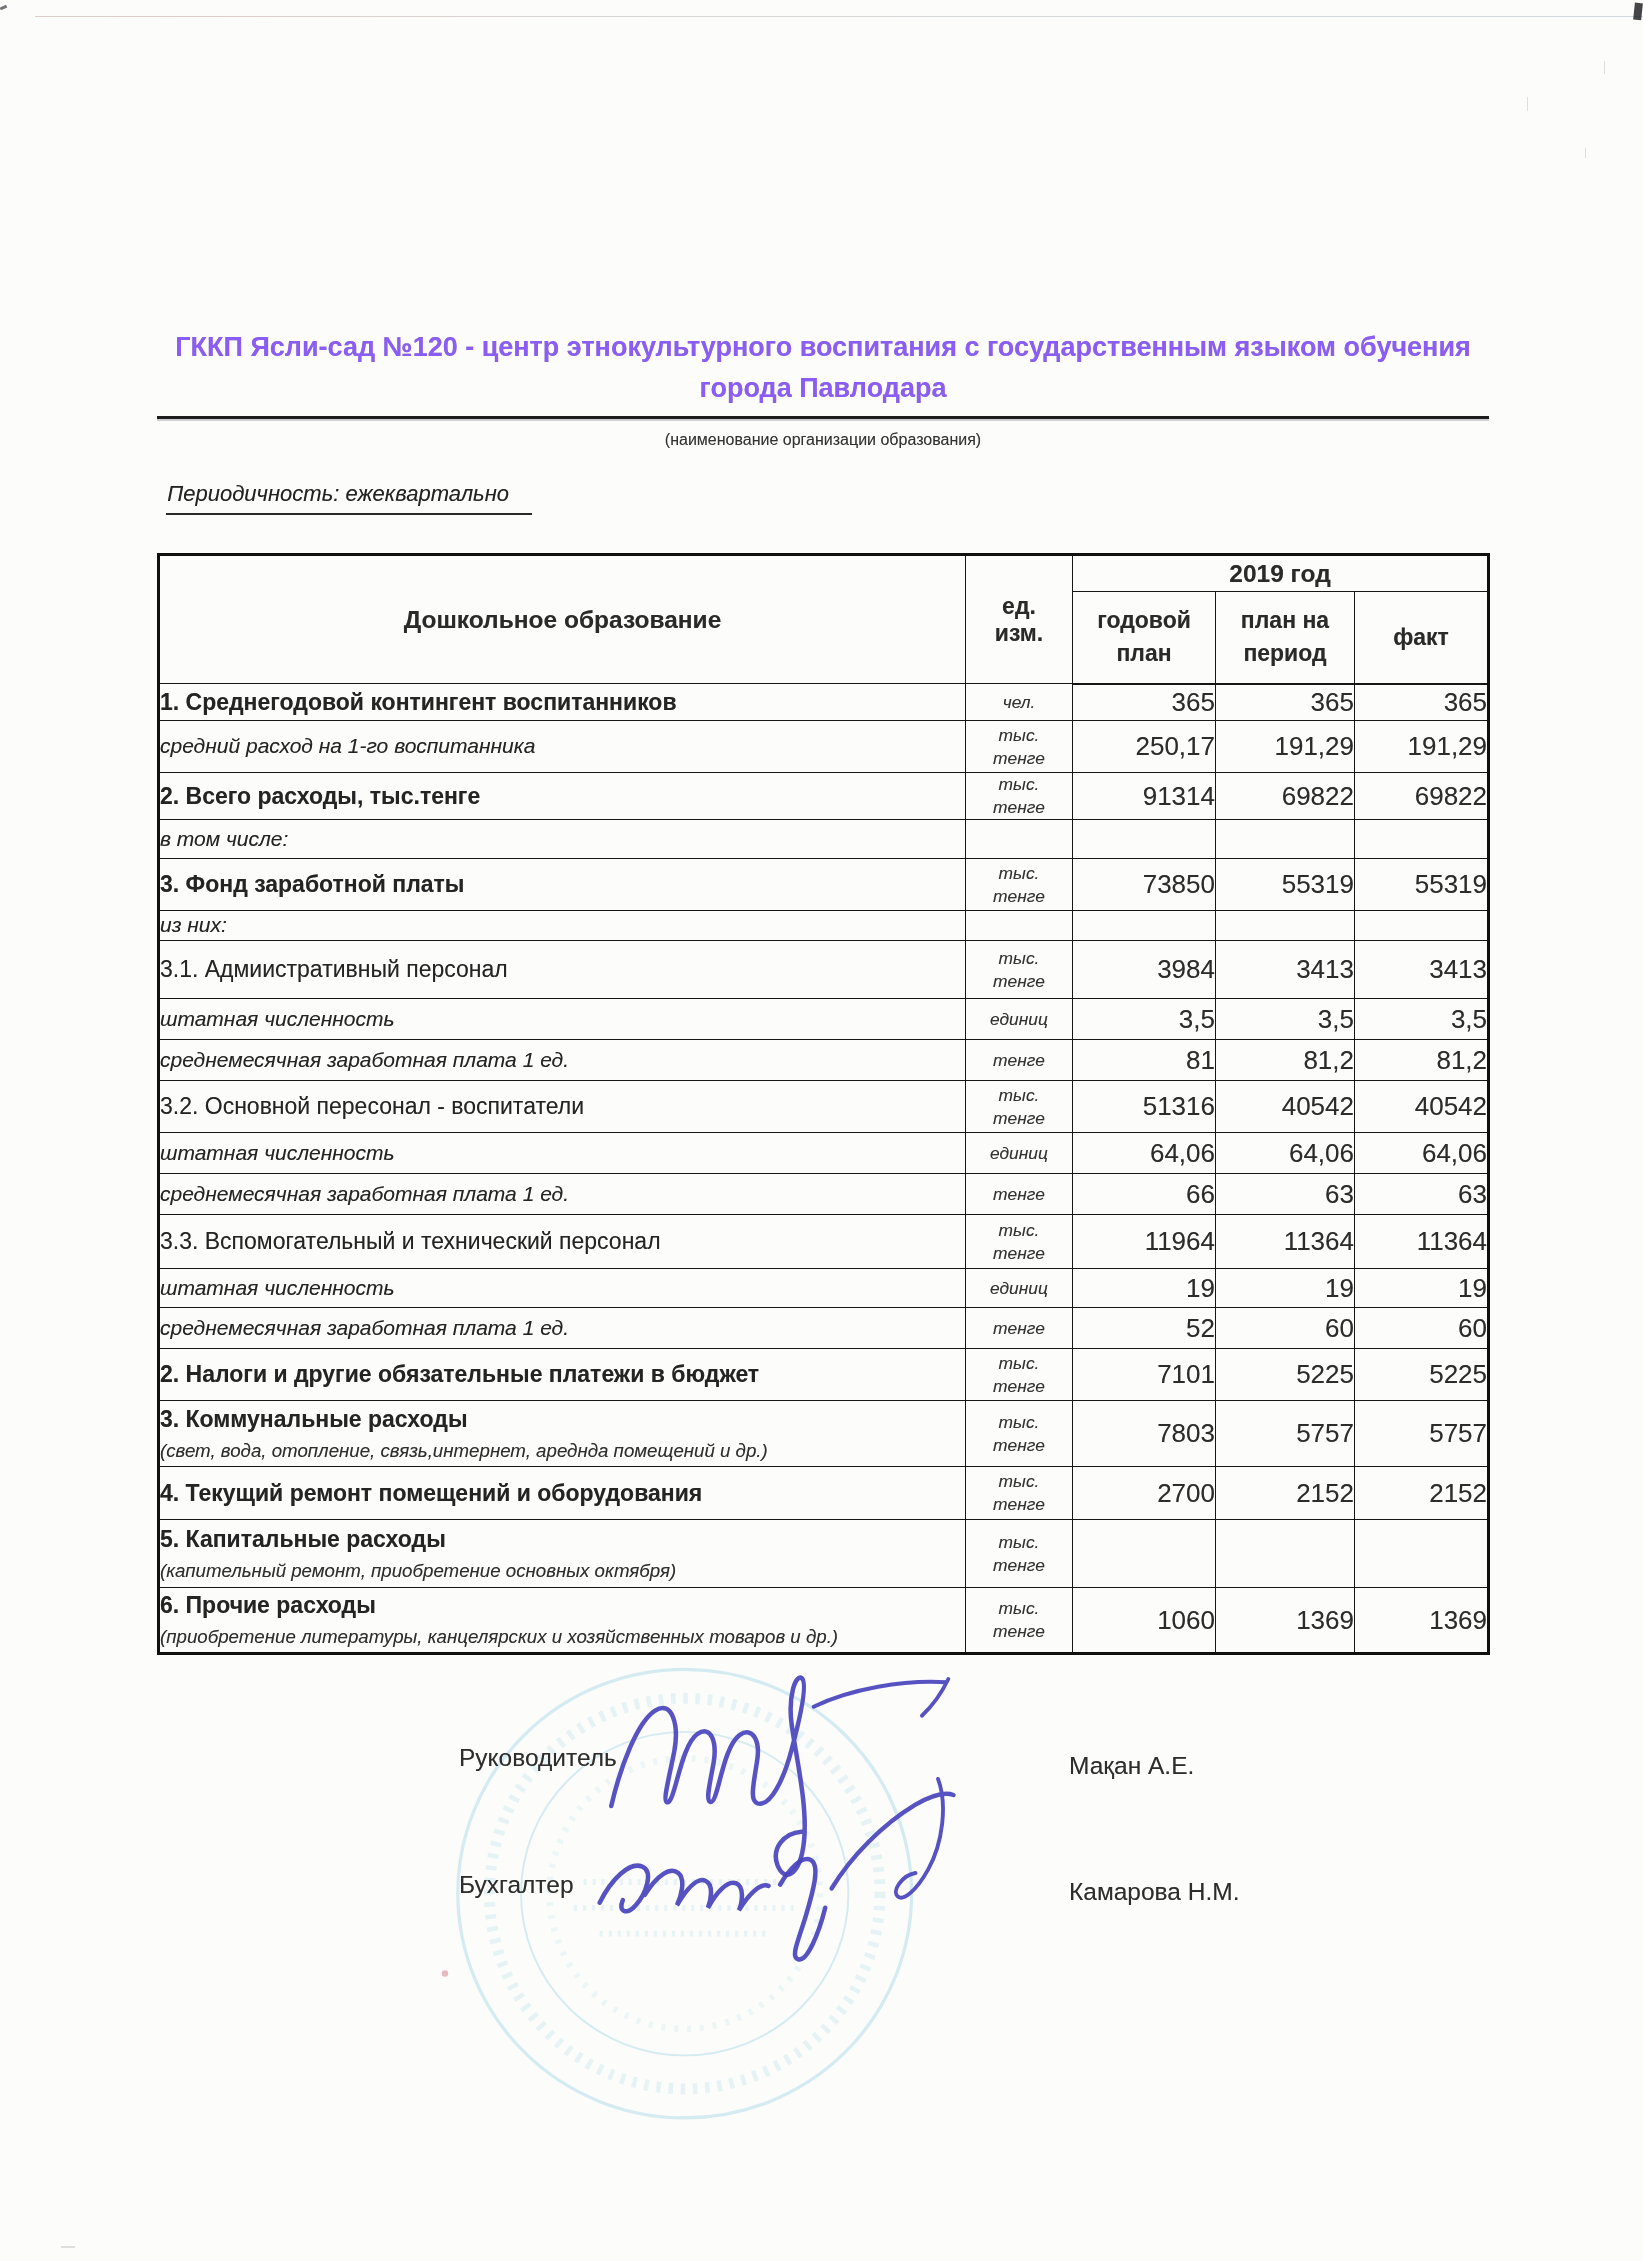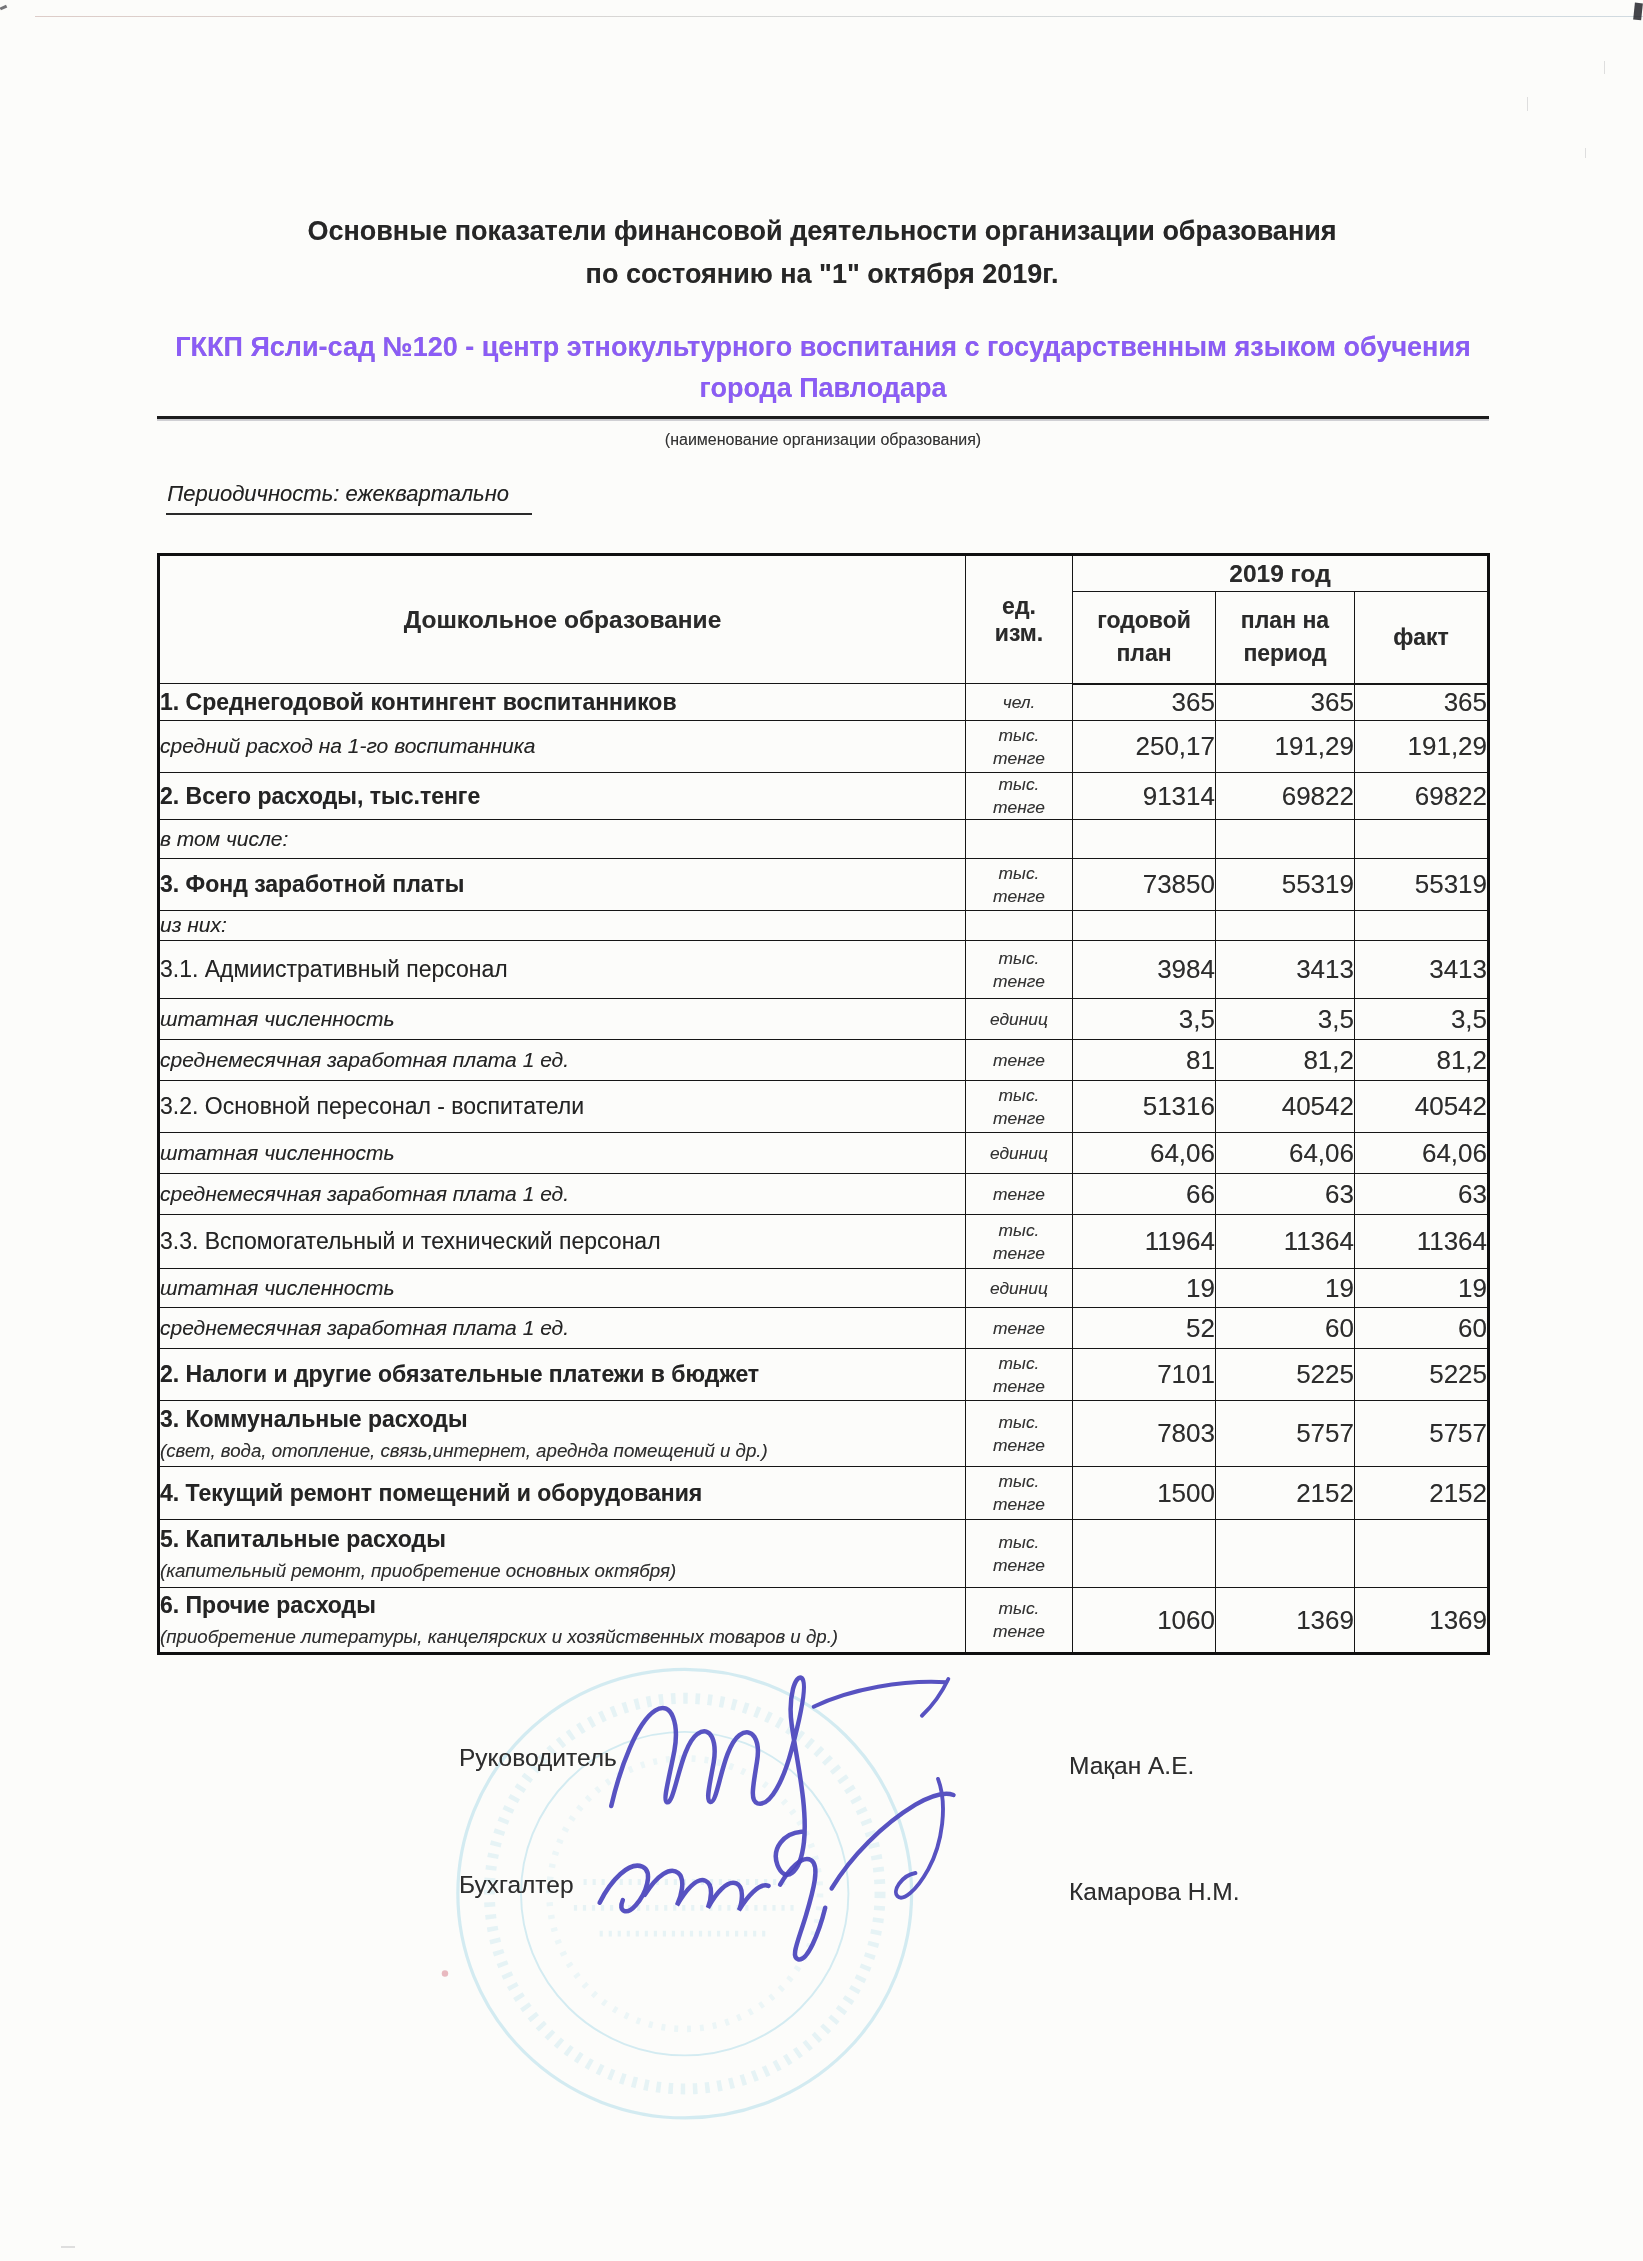--- a/index.html
+++ b/index.html
@@ -60,24 +60,20 @@
 <div id="page">
 
   <div class="scan-topline"></div>
   <div class="scan-corner"></div>
   <div class="scan-dash-left"></div>
   <div class="speck" style="top:97px;right:116px;width:1.3px;height:14px;"></div>
   <div class="speck" style="top:148px;right:58px;width:1.3px;height:10.3px;"></div>
   <div class="speck" style="top:61px;right:39px;width:1.3px;height:13px;"></div>
   <div class="speck" style="bottom:13px;left:61px;width:14px;height:1.9px;"></div>
 
-  <div class="doc-title">
-    <div>Основные показатели финансовой деятельности организации образования</div>
-    <div>по состоянию на "1" октября 2019г.</div>
-  </div>
 
   <div class="org-block">
     <div class="org-name">
       <div>ГККП Ясли-сад №120 - центр этнокультурного воспитания с государственным языком обучения</div>
       <div>города Павлодара</div>
     </div>
     <div class="org-rule"></div>
     <div class="org-caption">(наименование организации образования)</div>
   </div>
 
@@ -261,21 +257,21 @@
           <td class="c-unit"><span class="unit-inner">тыс. тенге</span></td>
           <td class="c-val">7803</td>
           <td class="c-val">5757</td>
           <td class="c-val">5757</td>
         </tr>
         <tr style="height: 53px;">
           <td class="c-label">
             <div class="lbl bold">4. Текущий ремонт помещений и оборудования</div>
           </td>
           <td class="c-unit"><span class="unit-inner">тыс. тенге</span></td>
-          <td class="c-val">1500</td>
+          <td class="c-val">2700</td>
           <td class="c-val">2152</td>
           <td class="c-val">2152</td>
         </tr>
         <tr style="height: 68px;">
           <td class="c-label">
             <div class="lbl bold">5. Капитальные расходы</div>
             <div class="sub">(капительный ремонт, приобретение основных октября)</div>
           </td>
           <td class="c-unit"><span class="unit-inner">тыс. тенге</span></td>
           <td class="c-val"></td>

